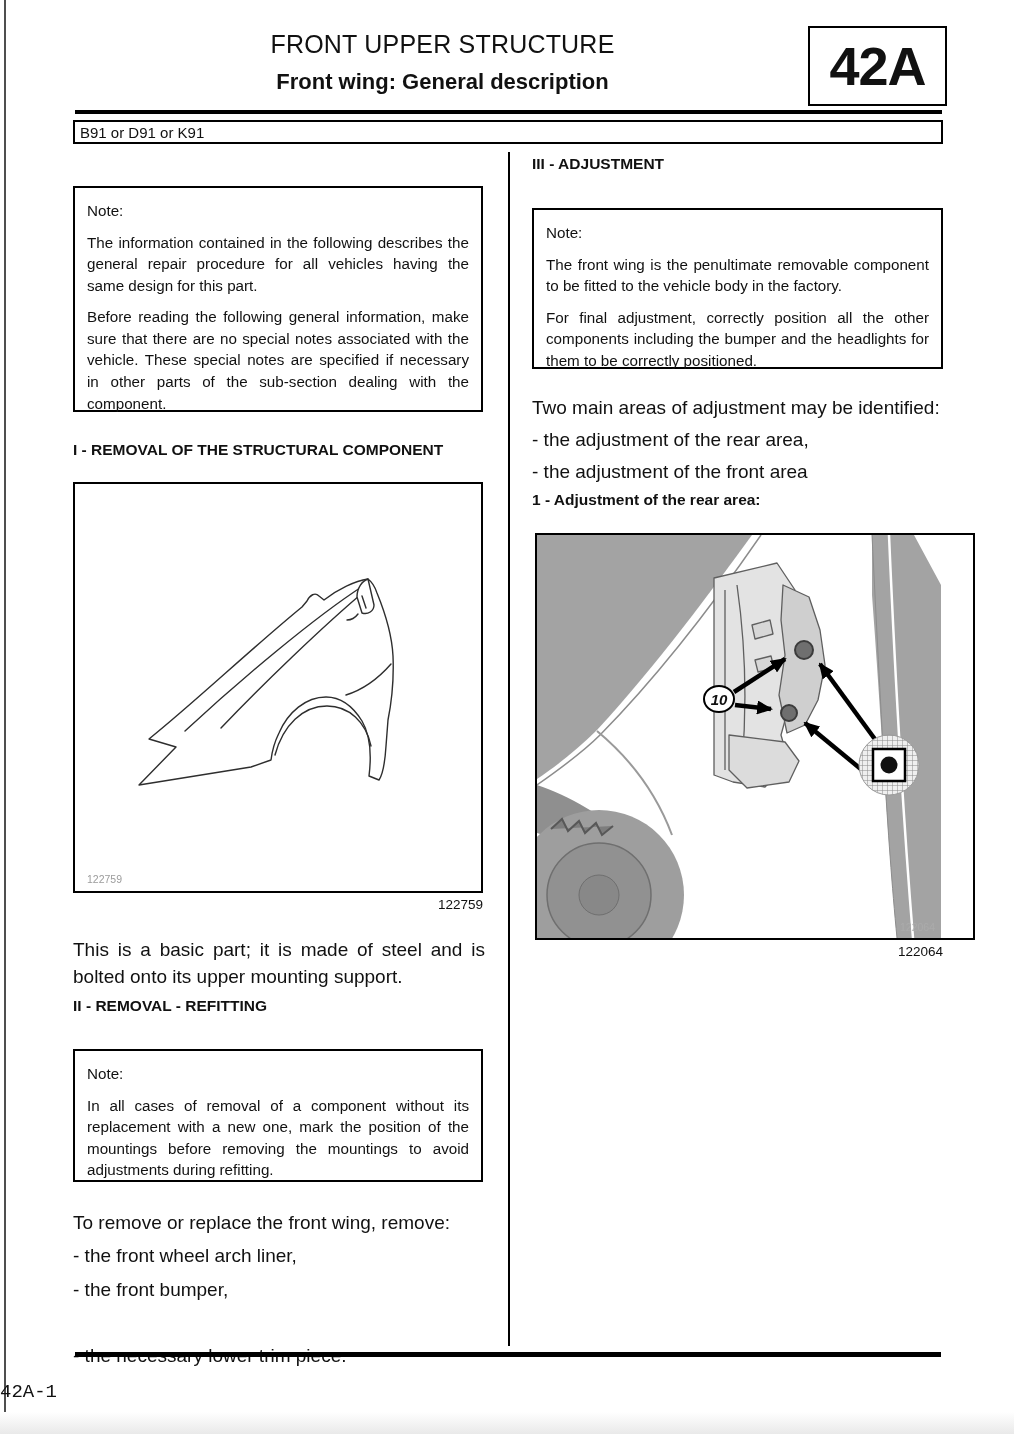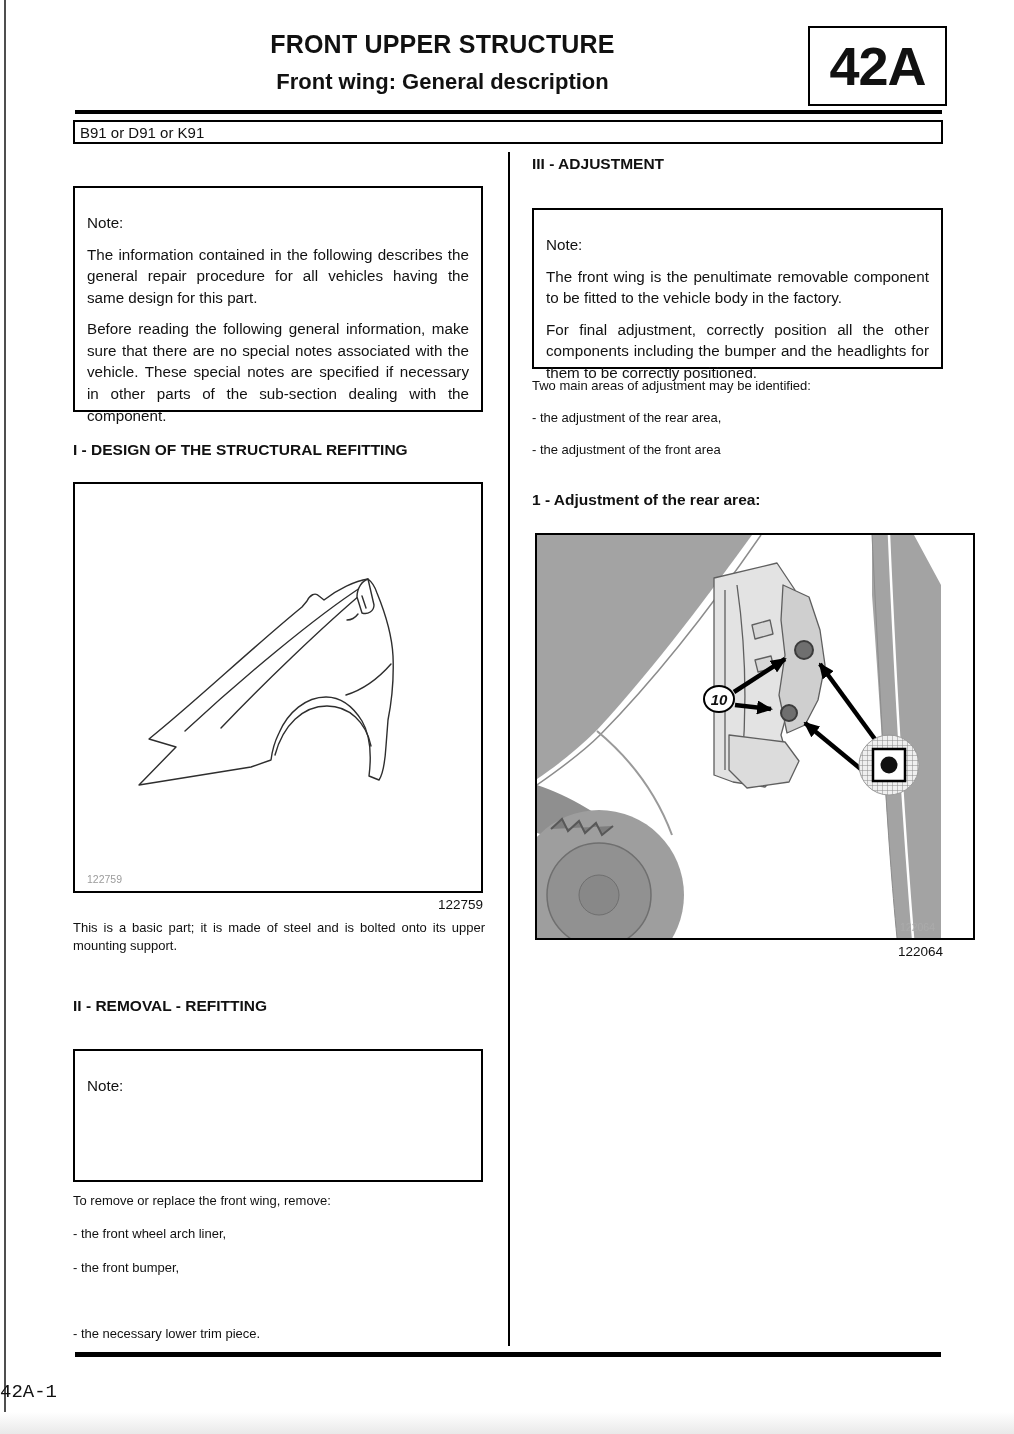--- a/index.html
+++ b/index.html
@@ -2,34 +2,34 @@
 <html><head>
 <meta charset="utf-8">
 <style>
   html,body{margin:0;padding:0;background:#ffffff;}
   #page{
     position:relative;width:1014px;height:1434px;background:#ffffff;
     font-family:"Liberation Sans","DejaVu Sans",sans-serif;color:#111;
     overflow:hidden;
   }
   .abs{position:absolute;}
-  .title1{font-size:25px;font-weight:bold;letter-spacing:.2px;text-align:center;}
+  .title1{font-size:25px;font-weight:normal;letter-spacing:.2px;text-align:center;}
   .title2{font-size:22px;font-weight:bold;text-align:center;}
   .codebox{
     border:2.5px solid #000;display:flex;align-items:center;justify-content:center;
     font-size:54px;font-weight:bold;letter-spacing:-1px;
   }
   .rule{background:#000;}
   .modelbar{border:2px solid #000;font-size:15px;line-height:20px;padding:1px 0 0 5px;box-sizing:border-box;}
   .vdivider{background:#000;}
-  .notebox{border:2px solid #000;box-sizing:border-box;padding:24px 12px 0 12px;font-size:15.2px;line-height:1.42;}
+  .notebox{border:2px solid #000;box-sizing:border-box;padding:12px 12px 0 12px;font-size:15.2px;line-height:1.42;}
   .notebox .nlabel{margin:0 0 10px 0;}
   .notebox p{margin:0 0 10px 0;text-align:justify;}
   .h1{font-size:15.5px;font-weight:bold;}
-  .body-text{font-size:13px;line-height:1.42;}
+  .body-text{font-size:19px;line-height:1.42;margin-top:18px;}
   .just{text-align:justify;}
   .figframe{border:2px solid #000;box-sizing:border-box;background:#fff;}
   .figcap{font-size:13.5px;text-align:right;}
   .footer-num{font-family:Liberation Mono, monospace;font-size:19px;text-align:left;}
   .edge{background:#4f4f4f;}
   .fade{background:linear-gradient(#ffffff,#e9e9e9);}
 </style>
 </head>
 <body>
 
@@ -49,21 +49,21 @@
   </div>
 
   <div class="abs vdivider" style="left:508px;top:152px;width:2px;height:1194px;"></div>
 
   <div class="abs notebox" style="left:73px;top:186px;width:410px;height:226px;">
     <p class="nlabel">Note:</p>
     <p>The information contained in the following describes the general repair procedure for all vehicles having the same design for this part.</p>
     <p>Before reading the following general information, make sure that there are no special notes associated with the vehicle. These special notes are specified if necessary in other parts of the sub-section dealing with the component.</p>
   </div>
 
-  <div class="abs h1" style="left:73px;top:441px;width:410px;">I - DESIGN OF THE STRUCTURAL REFITTING</div>
+  <div class="abs h1" style="left:73px;top:441px;width:410px;">I - REMOVAL OF THE STRUCTURAL COMPONENT</div>
 
   <div class="abs figframe" style="left:73px;top:482px;width:410px;height:411px;">
     <svg width="406" height="407" viewBox="0 0 406 407">
       <g fill="none" stroke="#2e2e2e" stroke-width="1.4" stroke-linejoin="round" stroke-linecap="round">
         <path fill="#ffffff" d="M293,95
           C297,98 300,103 302,109
           C311,131 317,152 318,172
           C319,196 317,216 313,236
           L311,262
           C310,278 308,290 304,296
@@ -93,20 +93,21 @@
     </svg>
   </div>
   <div class="abs figcap" style="left:73px;top:897px;width:410px;">122759</div>
 
   <div class="abs body-text just" style="left:73px;top:919px;width:412px;">This is a basic part; it is made of steel and is bolted onto its upper mounting support.</div>
 
   <div class="abs h1" style="left:73px;top:997px;width:410px;">II - REMOVAL - REFITTING</div>
 
   <div class="abs notebox" style="left:73px;top:1049px;width:410px;height:133px;">
     <p class="nlabel">Note:</p>
+    <p>In all cases of removal of a component without its replacement with a new one, mark the position of the mountings before removing the mountings to avoid adjustments during refitting.</p>
   </div>
 
   <div class="abs body-text" style="left:73px;top:1225px;width:412px;">- the front wheel arch liner,</div>
   <div class="abs body-text" style="left:73px;top:1192px;width:412px;">To remove or replace the front wing, remove:</div>
   <div class="abs body-text" style="left:73px;top:1259px;width:412px;">- the front bumper,</div>
   <div class="abs body-text" style="left:73px;top:1325px;width:412px;">- the necessary lower trim piece.</div>
 
   <div class="abs h1" style="left:532px;top:155px;width:411px;">III - ADJUSTMENT</div>
 
   <div class="abs notebox" style="left:532px;top:208px;width:411px;height:161px;">

